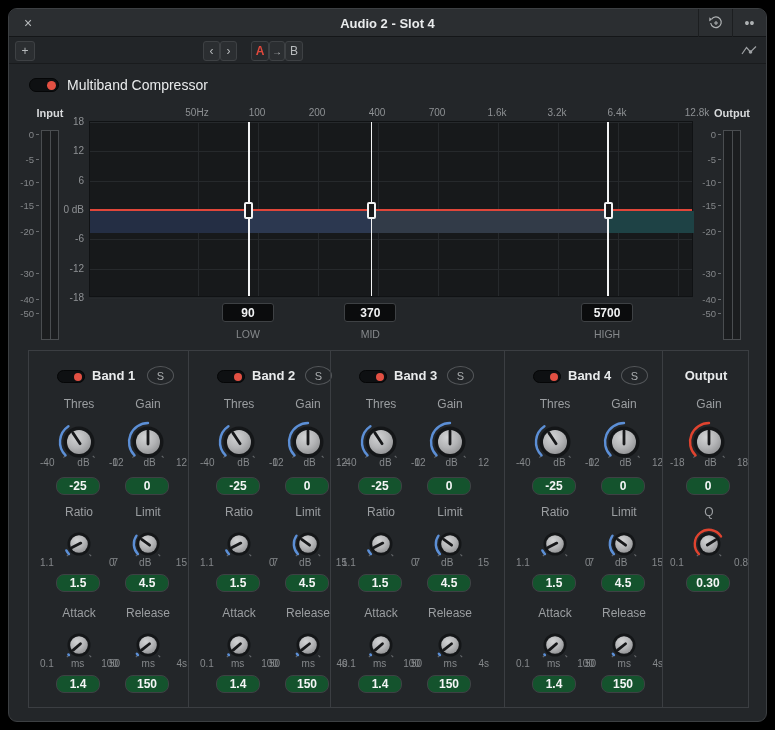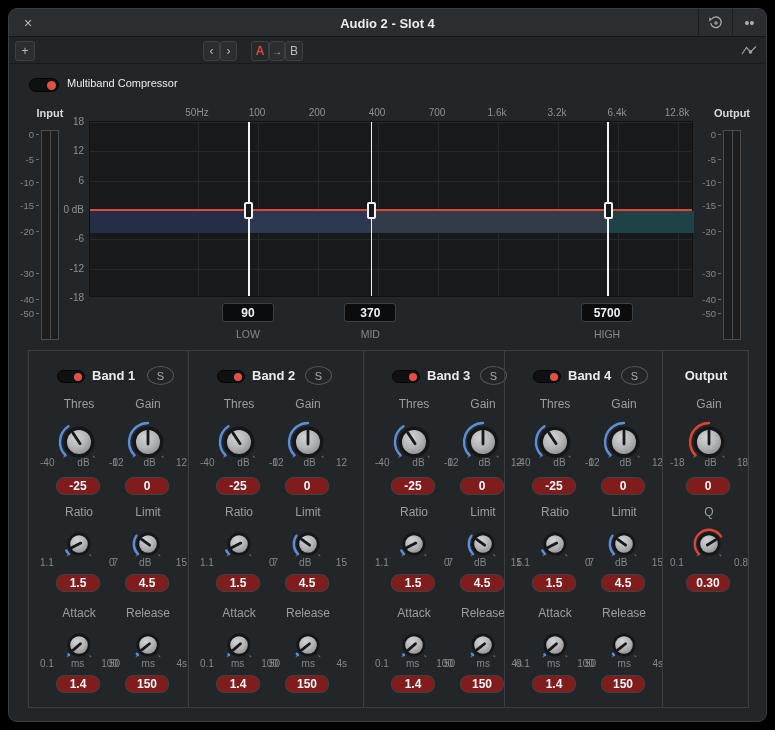--- a/index.html
+++ b/index.html
@@ -47,21 +47,21 @@
   
   .bands-box{position:absolute;border:1px solid #3b3e42;}
   .band-col{position:absolute;top:0;height:100%;}
   .band-sep{border-left:1px solid #3b3e42;}
   .band-name{position:absolute;color:#e9ebec;font-size:13px;font-weight:bold;}
   .solo-btn{position:absolute;width:27px;height:19px;border:1px solid #54575a;border-radius:50%;
             color:#aaadaf;font-size:11px;display:flex;align-items:center;justify-content:center;}
   .knob-label{position:absolute;color:#9b9ea1;font-size:12px;text-align:center;width:80px;}
   .range-row{position:absolute;width:78px;display:flex;justify-content:space-between;color:#85888b;font-size:10px;}
   .range-row .u{color:#85888b;}
-  .value-box{position:absolute;width:44px;height:18px;background:#7f1d1d;border:1px solid #3e4144;border-radius:8px;
+  .value-box{position:absolute;width:44px;height:18px;background:#14532d;border:1px solid #3e4144;border-radius:8px;
              color:#f4f5f6;font-size:12px;font-weight:bold;display:flex;align-items:center;justify-content:center;}
   .knob-wrap{position:absolute;}
   svg{display:block;}
 </style>
 </head>
 <body>
 
 <div id="stage">
   <div class="window">
 
@@ -91,21 +91,21 @@
         <svg width="17" height="13" viewBox="0 0 17 13">
             <polyline points="1,10 5.5,3.5 9.5,8 15,2.5" fill="none" stroke="#9ea1a4" stroke-width="1.2"></polyline>
             <circle cx="9.5" cy="8" r="1.8" fill="#9ea1a4"></circle>
           </svg>
       </div>
     </div>
 
     <div class="toggle" style="left:20px;top:69px;width:30px;height:14px;">
       <div class="dot" style="right:2px;top:2px;width:9px;height:9px;"></div>
     </div>
-    <div style="position:absolute;left:58px;top:68px;color:#e9ebec;font-size:11px;">Multiband Compressor</div>
+    <div style="position:absolute;left:58px;top:68px;color:#e9ebec;font-size:14px;">Multiband Compressor</div>
 
     <div class="meter-label" style="left:11px;top:98px;width:60px;">Input</div>
     <div class="meter-bar" style="left:32px;top:121px;height:210px;">
         <div class="meter-mid"></div>
       </div>
     <div id="input-scale">
         <div class="m-scale" style="left:1px;top:120px;">0</div>
         <div class="m-tick" style="left:27px;top:125px;"></div>
         <div class="m-scale" style="left:1px;top:145px;">-5</div>
         <div class="m-tick" style="left:27px;top:150px;"></div>
@@ -177,21 +177,21 @@
           <div class="xover-handle" style="left:513.5px;top:79.5px;"></div>
         </div>
         <div class="freq-lab" style="left:168.0px;top:98px;">50Hz</div>
         <div class="freq-lab" style="left:228.0px;top:98px;">100</div>
         <div class="freq-lab" style="left:288.0px;top:98px;">200</div>
         <div class="freq-lab" style="left:348.0px;top:98px;">400</div>
         <div class="freq-lab" style="left:408.0px;top:98px;">700</div>
         <div class="freq-lab" style="left:468.0px;top:98px;">1.6k</div>
         <div class="freq-lab" style="left:528.0px;top:98px;">3.2k</div>
         <div class="freq-lab" style="left:588.0px;top:98px;">6.4k</div>
-        <div class="freq-lab" style="left:648.0px;top:98px;">12.8k</div>
+        <div class="freq-lab" style="left:668px;top:98px;">12.8k</div>
         <div class="db-lab" style="left:37px;top:107.0px;">18</div>
         <div class="db-lab" style="left:37px;top:136.3px;">12</div>
         <div class="db-lab" style="left:37px;top:165.7px;">6</div>
         <div class="db-lab" style="left:37px;top:195.0px;">0 dB</div>
         <div class="db-lab" style="left:37px;top:224.3px;">-6</div>
         <div class="db-lab" style="left:37px;top:253.7px;">-12</div>
         <div class="db-lab" style="left:37px;top:283.0px;">-18</div>
         <div class="xover-box" style="left:212.9px;top:294px;">90</div>
         <div class="xover-name" style="left:208.9px;top:319px;">LOW</div>
         <div class="xover-box" style="left:335.3px;top:294px;">370</div>
@@ -412,21 +412,21 @@
               <line x1="19.57" y1="16.76" x2="11.87" y2="22.82" stroke="#17181a" stroke-width="2.8" stroke-linecap="round"></line>
             </svg>
           </div>
           <div class="range-row" style="left:80px;top:307px;">
             <span>50</span>
             <span class="u">ms</span>
             <span>4s</span>
           </div>
           <div class="value-box" style="left:96px;top:324px;">150</div>
         </div>
-        <div class="band-col band-sep" style="left:334px;width:158px;">
+        <div class="band-col band-sep" style="left:301px;width:158px;">
           <div class="toggle" style="left:28px;top:19px;width:28px;height:13px;">
             <div class="dot" style="right:2px;top:2px;width:8px;height:8px;"></div>
           </div>
           <div class="band-name" style="left:63px;top:17px;">Band 3</div>
           <div class="solo-btn" style="right:14px;top:15px;">S</div>
           <div class="knob-label" style="left:10px;top:46px;">Thres</div>
           <div class="knob-wrap" style="left:26px;top:67px;">
             <svg width="48" height="48" viewBox="0 0 48 48">
               <line x1="10.211417766862322" y1="37.788582233137674" x2="8.443650813895953" y2="39.55634918610404" stroke="#66696c" stroke-width="1.1"></line>
               <line x1="37.788582233137674" y1="37.788582233137674" x2="39.55634918610404" y2="39.55634918610404" stroke="#66696c" stroke-width="1.1"></line>

